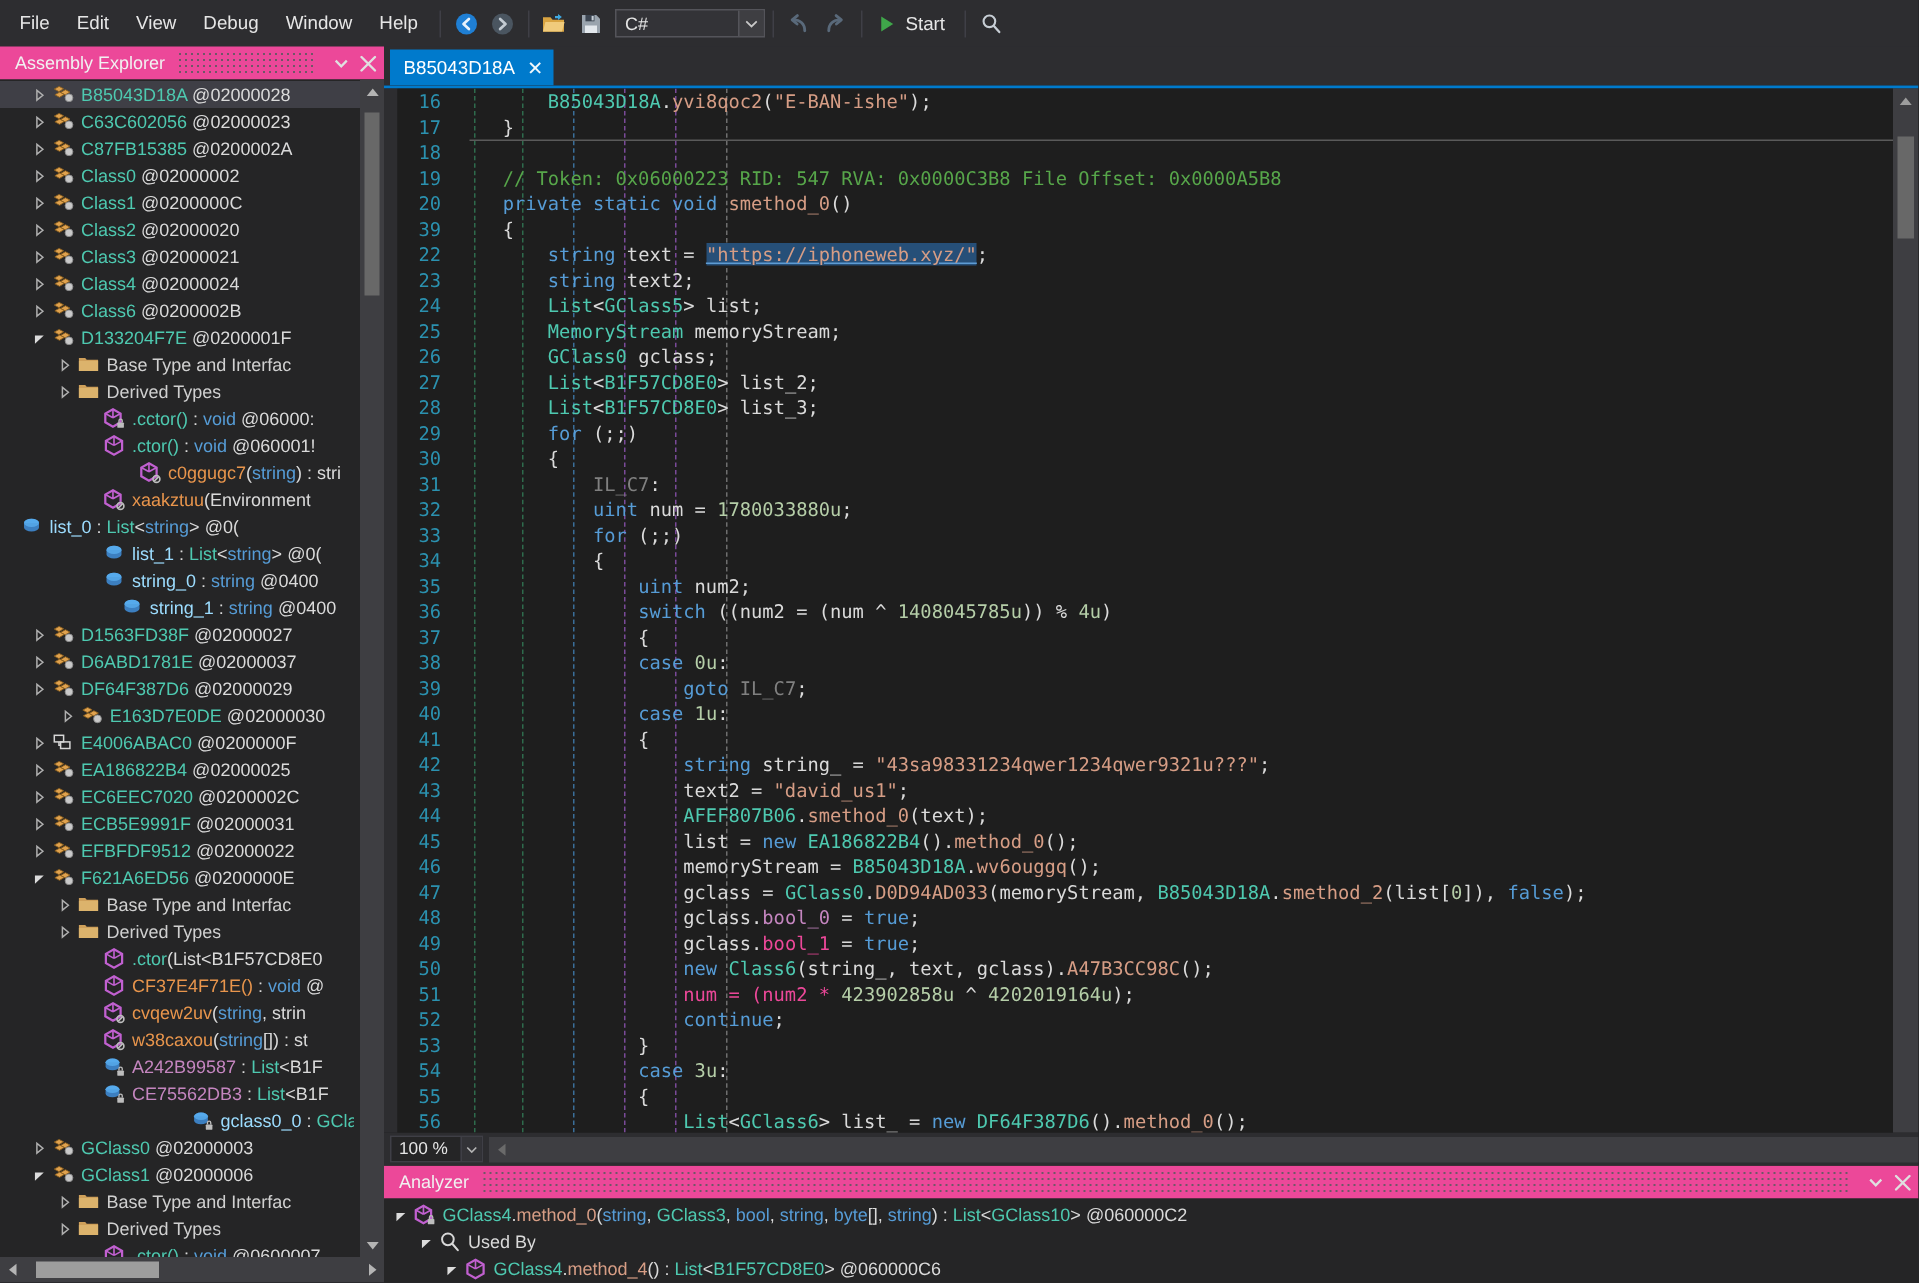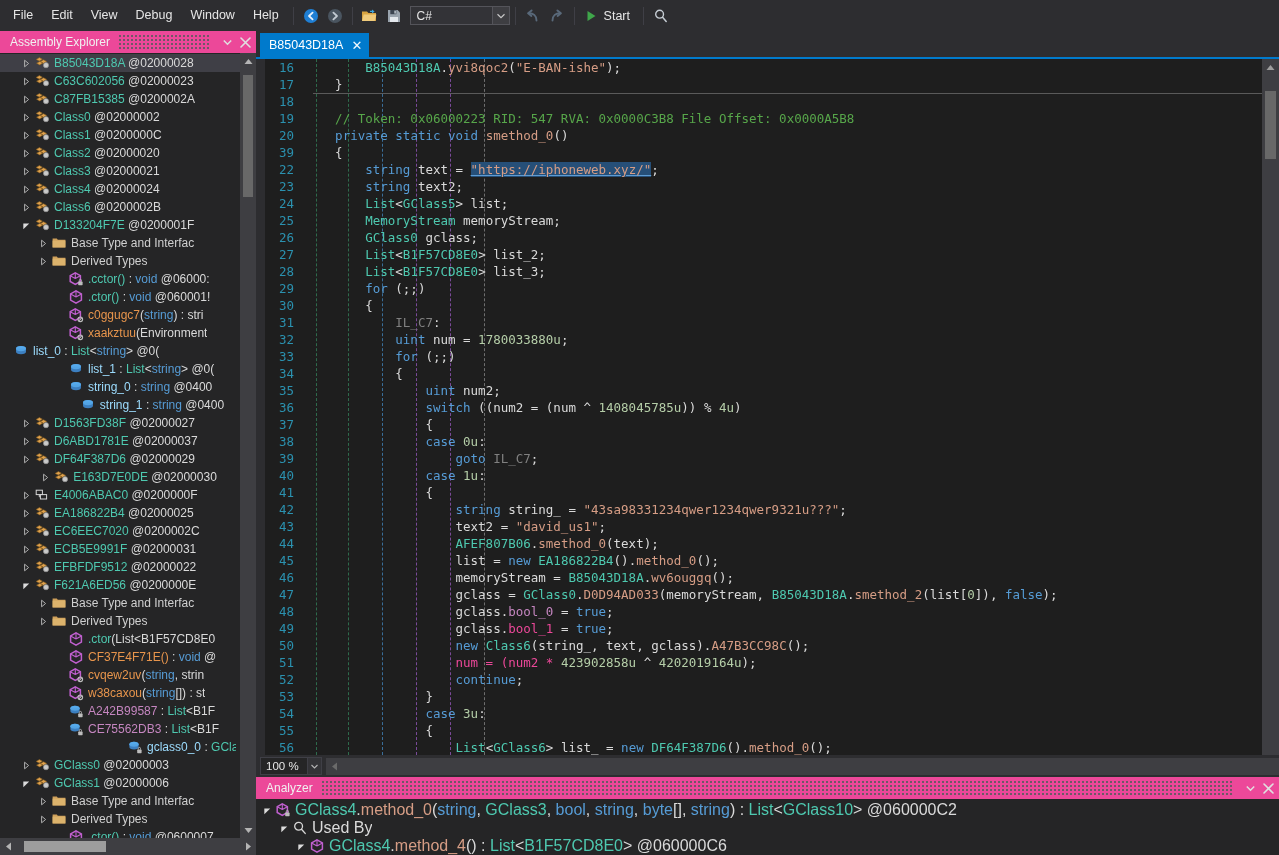--- a/index.html
+++ b/index.html
@@ -116,21 +116,21 @@
   .zoom-combo { width:62px; height:18px; margin-left:4px; background:#252526; border:1px solid #3F3F46;
                 display:flex; align-items:center; flex:none; }
   .zoom-combo .zt { flex:1; padding-left:5px; font-size:11.5px; color:#E6E6E6; }
   .zoom-combo .za { width:14px; height:100%; background:#333337; display:flex; align-items:center; justify-content:center;
                     border-left:1px solid #3F3F46; }
   .code-hsb { flex:1; height:17px; margin-left:4px; background:#3E3E42; position:relative; display:flex; align-items:center; }
 
   
   .analyzer { height:78px; flex:none; display:flex; flex-direction:column; background:#2D2D30; }
   .an-body { flex:1; background:#252526; overflow:hidden; padding-top:2px; }
-  .anrow { height:18px; display:flex; align-items:center; white-space:nowrap; font-size:16px; cursor:default; }
+  .anrow { height:18px; display:flex; align-items:center; white-space:nowrap; font-size:12px; cursor:default; }
 
   svg { display:block; }
 </style>
 </head>
 <body>
 
 <div class="app">
 
   <div class="menubar">
     <div class="menu-item">File</div>
@@ -441,21 +441,21 @@
             <div class="trow" style="padding-left: 55px;">
               <div class="twist"></div>
               <div class="ticon">
                 <svg width="16" height="16" viewBox="0 0 16 16">
                   <path d="M8 1.8 L13.4 4.9 v6.2 L8 14.2 L2.6 11.1 V4.9 Z" fill="none" stroke="#C160D0" stroke-width="1.5"></path>
                   <path d="M8 1.8 V7.9 M8 7.9 L13.4 4.9 M8 7.9 L2.6 4.9" stroke="#C160D0" stroke-width="1.1" fill="none"></path>
                 </svg>
               </div>
               <div class="tlabel"><span class="c-type">.ctor()</span><span class="c-plain"> : <span class="c-kw">void</span> </span><span class="c-plain"> @060001!</span></div>
             </div>
-            <div class="trow" style="padding-left: 55px;">
+            <div class="trow" style="padding-left: 55px; margin-left: 24px;">
               <div class="twist"></div>
               <div class="ticon">
                 <svg width="16" height="16" viewBox="0 0 16 16">
                   <path d="M7.3 1.8 L12.4 4.7 v5.8 L7.3 13.5 L2.2 10.5 V4.7 Z" fill="none" stroke="#C160D0" stroke-width="1.5"></path>
                   <path d="M7.3 1.8 V7.5 M7.3 7.5 L12.4 4.7 M7.3 7.5 L2.2 4.7" stroke="#C160D0" stroke-width="1.1" fill="none"></path>
                   <circle cx="12.3" cy="12.3" r="2.3" fill="none" stroke="#BDBDBD" stroke-width="1.1"></circle>
                   <path d="M10.8 13.8 L13.8 10.8" stroke="#BDBDBD" stroke-width="1.1"></path>
                 </svg>
               </div>
               <div class="tlabel"><span class="c-orange">c0ggugc7</span><span class="c-plain">(<span class="c-kw">string</span>)</span><span class="c-plain"> : stri</span></div>

